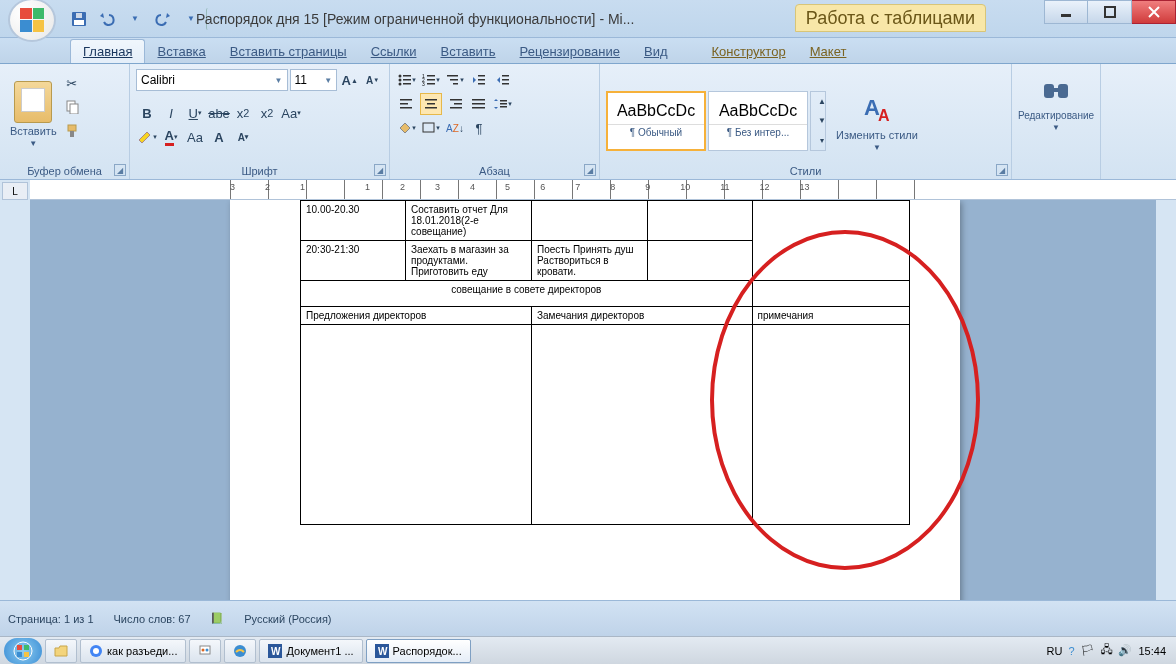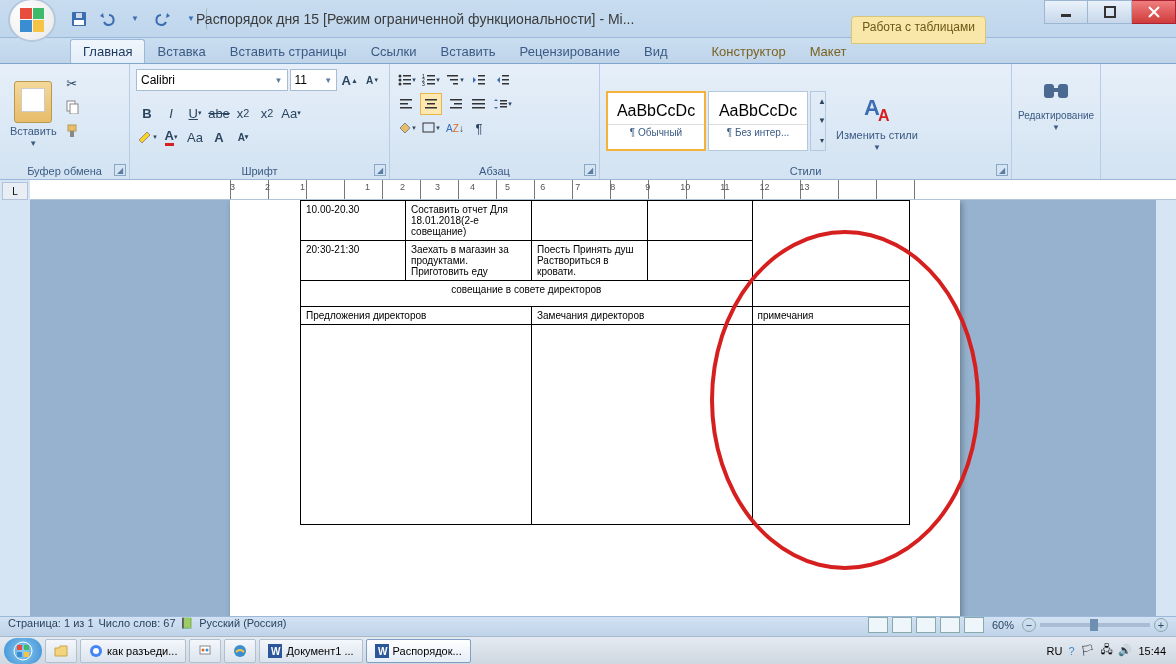--- a/index.html
+++ b/index.html
@@ -6,30 +6,30 @@
 body { width: 1176px; height: 664px; background: #d6e5f3; overflow: hidden; position: relative; }
 
 
 .titlebar { height: 38px; background: linear-gradient(#c8dcf0,#bfd6ec); display:flex; align-items:center; position:relative; border-bottom:1px solid #9bb8d8; }
 .office-btn { width:48px; height:44px; margin:2px 4px 0 8px; border-radius:50%; background: radial-gradient(circle at 30% 30%, #fff, #e8e8e8); border:2px solid #b5c7dc; display:flex; align-items:center; justify-content:center; position:relative; z-index:10; }
 .office-logo { width:24px; height:24px; display:grid; grid-template-columns:1fr 1fr; gap:1px; }
 .office-logo span:nth-child(1){background:#e74c3c;} .office-logo span:nth-child(2){background:#3dba6a;} .office-logo span:nth-child(3){background:#3b8dd1;} .office-logo span:nth-child(4){background:#f6c344;}
 .qat { display:flex; align-items:center; gap:2px; margin-left:6px; height:28px; }
 .qat .qbtn { width:26px; height:22px; display:flex; align-items:center; justify-content:center; border-radius:2px; }
 .title-text { position:absolute; left:196px; right:380px; text-align:left; font-size:14px; color:#3b3b3b; white-space:nowrap; overflow:hidden; }
-.context-tab { position:absolute; right:190px; top:4px; height:28px; background:#f8e7a8; border:1px solid #d8c578; border-radius:4px 4px 0 0; padding:3px 10px; font-size:12px; color:#6b5718;margin-top:12px; }
+.context-tab { position:absolute; right:190px; top:4px; height:28px; background:#f8e7a8; border:1px solid #d8c578; border-radius:4px 4px 0 0; padding:3px 10px; font-size:18px; color:#6b5718; }
 .win-btns { position:absolute; right:0; top:0; display:flex; }
 .win-btns div { width:44px; height:24px; display:flex; align-items:center; justify-content:center; font-size:14px; }
 .win-min { background:linear-gradient(#eaf2fb,#c6d7ea); border:1px solid #9db7d3; }
 .win-max { background:linear-gradient(#eaf2fb,#c6d7ea); border:1px solid #9db7d3; border-left:none;}
 .win-close { background:linear-gradient(#f07e7e,#d03b3b); color:#fff; border:1px solid #a23; border-left:none; width:60px;}
 
 
 .tabs { height:26px; background:linear-gradient(#cadef2,#bfd4e9); display:flex; align-items:flex-end; padding-left:70px; border-bottom:1px solid #7fa6cd; gap:0; }
-.tab { padding:4px 12px; font-size:13px; color:#3b5a84; cursor:default; }
+.tab { padding:4px 12px; font-size:13px; color:#3b5a84; cursor:default;text-decoration:underline; }
 .tab.active { background:linear-gradient(#f0f6fc,#e4eef9); border:1px solid #9bb8d8; border-bottom:none; border-radius:3px 3px 0 0; color:#1a365d; }
 
 
 .ribbon { height:116px; background:linear-gradient(#e6eff9,#d3e3f2); border-bottom:1px solid #9bb8d8; display:flex; }
 .group { border-right:1px solid #b8cde3; padding:4px 6px 0; display:flex; flex-direction:column; position:relative; }
 .group-label { position:absolute; bottom:2px; left:0; right:0; text-align:center; font-size:11px; color:#3b5a84; }
 .dial { position:absolute; right:3px; bottom:3px; width:12px; height:12px; border:1px solid #8aa7c6; font-size:8px; display:flex; align-items:center; justify-content:center; color:#5a7da3; }
 
 .clip-group{width:130px;}
 .font-group{width:260px;}
@@ -59,21 +59,21 @@
 
 
 .doc-area { position:absolute; top:200px; left:30px; right:20px; bottom:48px; background:#96b2cf; overflow:hidden;}
 .page { position:absolute; left:200px; top:0; width:730px; background:#fff; box-shadow:2px 2px 6px rgba(0,0,0,0.3); padding:0; min-height:420px;}
 
 table.doc{border-collapse:collapse; width:610px; margin-left:70px; font-size:10px;}
 table.doc td{border:1px solid #000; padding:3px 5px; vertical-align:top;}
 .annot{position:absolute; border:4px solid #d62020; border-radius:50%; width:270px; height:340px; left:680px; top:30px; pointer-events:none;}
 
 
-.statusbar { position:absolute; bottom:28px; left:0; right:0; height:20px; background:linear-gradient(#d2e2f3,#bfd3e9); border-top:1px solid #9bb8d8; display:flex; align-items:flex-start; font-size:11px; color:#2b4560; padding:0 8px; gap:5px;}
+.statusbar { position:absolute; bottom:28px; left:0; right:0; height:36px; background:linear-gradient(#d2e2f3,#bfd3e9); border-top:1px solid #9bb8d8; display:flex; align-items:center; font-size:11px; color:#2b4560; padding:0 8px; gap:20px;}
 .statusbar .right{margin-left:auto; display:flex; align-items:center; gap:4px;}
 .view-btn{width:20px;height:16px;border:1px solid #8aa;background:#eef5fb;}
 .zoom-track{width:110px;height:4px;background:#a8bdd4;position:relative;}
 .zoom-thumb{position:absolute;width:8px;height:12px;background:#6e8fb0;left:50px;top:-4px;}
 
 
 .taskbar { position:absolute; bottom:0; left:0; right:0; height:28px; background:linear-gradient(#e3eaf2,#cfd7e0); border-top:1px solid #aab7c6; display:flex; align-items:center; padding:0 4px; gap:3px; font-size:11px;}
 .start{width:38px;height:26px;border-radius:14px;background:radial-gradient(circle,#8ecdf0,#3b8ed6);display:flex;align-items:center;justify-content:center;}
 .task{height:24px;padding:0 8px;background:linear-gradient(#f4f7fb,#dbe4ee);border:1px solid #b1bfcf;border-radius:2px;display:flex;align-items:center;gap:4px;max-width:140px;overflow:hidden;white-space:nowrap;text-align:center;}
 .task.active{background:linear-gradient(#fff,#e5edf7);border-color:#7fa0c3;}
@@ -439,33 +439,20 @@
       </table>
   </div>
   <div class="annot"></div>
 </div>
 
 <div class="statusbar">
   <span>Страница: 1 из 1</span>
   <span>Число слов: 67</span>
   <span>📗</span>
   <span>Русский (Россия)</span>
-  <div class="right">
-    <div class="view-btn"></div>
-    <div class="view-btn"></div>
-    <div class="view-btn"></div>
-    <div class="view-btn"></div>
-    <div class="view-btn"></div>
-    <span style="margin:0 4px;">60%</span>
-    <div style="width:14px;height:14px;border:1px solid #8aa;border-radius:50%;text-align:center;line-height:12px;">−</div>
-    <div class="zoom-track">
-        <div class="zoom-thumb"></div>
-      </div>
-    <div style="width:14px;height:14px;border:1px solid #8aa;border-radius:50%;text-align:center;line-height:12px;">+</div>
-  </div>
 </div>
 
 <div class="taskbar">
   <div class="start">
       <svg width="20" height="20">
         <circle cx="10" cy="10" r="9" fill="none" stroke="#fff" stroke-width="1"></circle>
         <rect x="4" y="4" width="5" height="5" fill="#e74c3c"></rect>
         <rect x="11" y="4" width="5" height="5" fill="#3dba6a"></rect>
         <rect x="4" y="11" width="5" height="5" fill="#3b8dd1"></rect>
         <rect x="11" y="11" width="5" height="5" fill="#f6c344"></rect>

